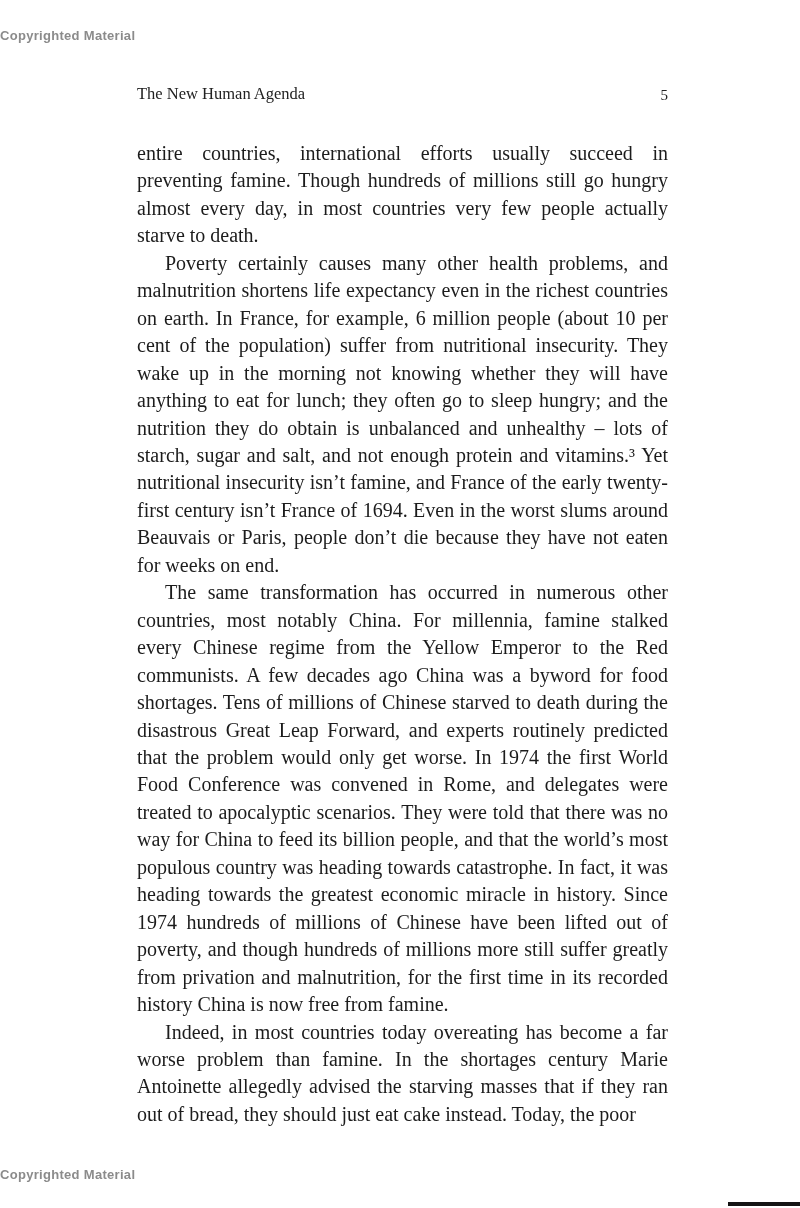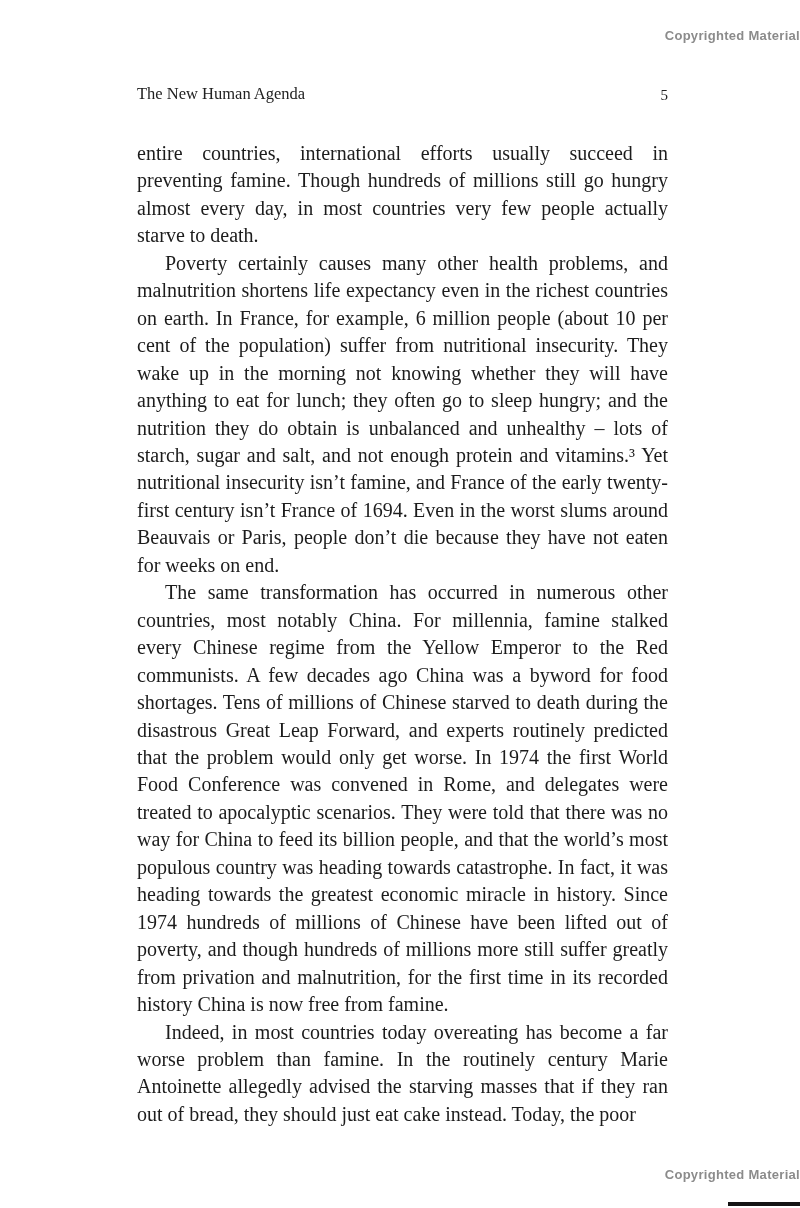--- a/index.html
+++ b/index.html
@@ -13,21 +13,21 @@
     height: 1208px;
     background: #ffffff;
     overflow: hidden;
     font-family: "Liberation Serif", serif;
     color: #1c1c1c;
   }
   .notice {
     position: absolute;
     left: 0;
     width: 100%;
-    text-align: right;
+    text-align: left;
     font-family: "Liberation Sans", sans-serif;
     font-weight: bold;
     font-size: 13px;
     letter-spacing: 0.3px;
     color: #8b8b8b;
   }
   .notice.top { top: 28px; }
   .notice.bottom { top: 1167px; }
   .content {
     position: absolute;
@@ -81,21 +81,21 @@
 
     <div class="running-head">
       <span>The New Human Agenda</span>
       <span class="pagenum">5</span>
     </div>
 
     <div class="body-text">
       <p>entire countries, international efforts usually succeed in preventing famine. Though hundreds of millions still go hungry almost every day, in most countries very few people actually starve to death.</p>
       <p class="indent">Poverty certainly causes many other health problems, and malnutrition shortens life expectancy even in the richest countries on earth. In France, for example, 6 million people (about 10 per cent of the population) suffer from nutritional insecurity. They wake up in the morning not knowing whether they will have anything to eat for lunch; they often go to sleep hungry; and the nutrition they do obtain is unbalanced and unhealthy – lots of starch, sugar and salt, and not enough protein and vitamins.³ Yet nutritional insecurity isn’t famine, and France of the early twenty-first century isn’t France of 1694. Even in the worst slums around Beauvais or Paris, people don’t die because they have not eaten for weeks on end.</p>
       <p class="indent">The same transformation has occurred in numerous other countries, most notably China. For millennia, famine stalked every Chinese regime from the Yellow Emperor to the Red communists. A few decades ago China was a byword for food shortages. Tens of millions of Chinese starved to death during the disastrous Great Leap Forward, and experts routinely predicted that the problem would only get worse. In 1974 the first World Food Conference was convened in Rome, and delegates were treated to apocalyptic scenarios. They were told that there was no way for China to feed its billion people, and that the world’s most populous country was heading towards catastrophe. In fact, it was heading towards the greatest economic miracle in history. Since 1974 hundreds of millions of Chinese have been lifted out of poverty, and though hundreds of millions more still suffer greatly from privation and malnutrition, for the first time in its recorded history China is now free from famine.</p>
-      <p class="indent">Indeed, in most countries today overeating has become a far worse problem than famine. In the routinely century Marie Antoinette allegedly advised the starving masses that if they ran out of bread, they should just eat cake instead. Today, the poor</p>
+      <p class="indent">Indeed, in most countries today overeating has become a far worse problem than famine. In the shortages century Marie Antoinette allegedly advised the starving masses that if they ran out of bread, they should just eat cake instead. Today, the poor</p>
     </div>
 
   </div>
 
   <div class="notice bottom">Copyrighted Material</div>
 
   <div class="scan-artifact"></div>
 
 </div>
 

